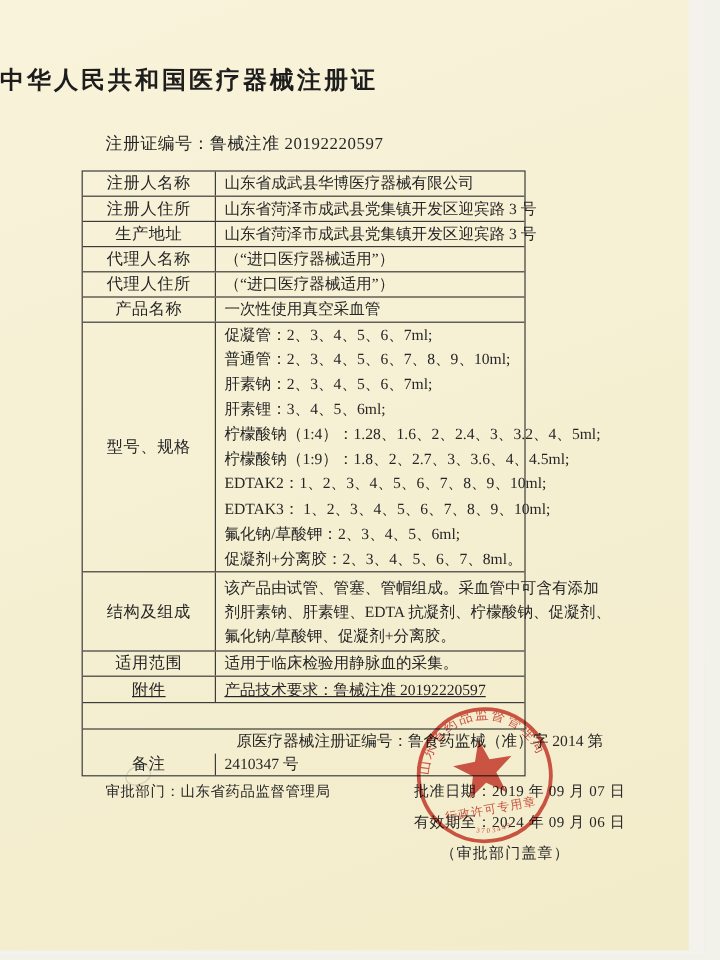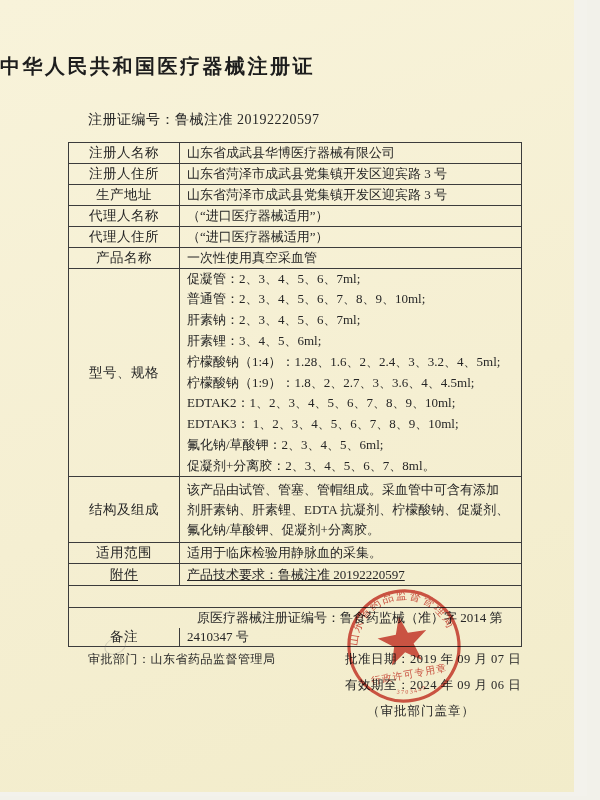--- a/index.html
+++ b/index.html
@@ -28,21 +28,21 @@
     position:absolute; left:0; top:53px; width:587px;
     text-align:left;
     font-size:20px; font-weight:600; letter-spacing:2.5px;
     color:#1d1d1d;
   }
   .regline {
     position:absolute; left:88px; top:111px;
     font-size:14px; letter-spacing:0.5px;
   }
   .cert-table {
-    position:absolute; left:68px; top:142px; width:454px;
+    position:absolute; left:68px; top:142px; width:370px;
     border:1.5px solid #3c3c3c;
     font-size:13px;
   }
   .t-row { display:flex; border-bottom:1px solid #3c3c3c; }
   .t-row:last-child { border-bottom:none;align-items:flex-end; }
   .t-label {
     flex:0 0 111px; width:111px;
     border-right:1px solid #3c3c3c;
     display:flex; align-items:center; justify-content:center;
     font-size:13.5px; letter-spacing:0.5px;

